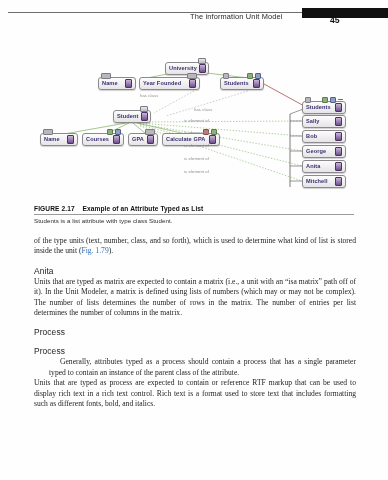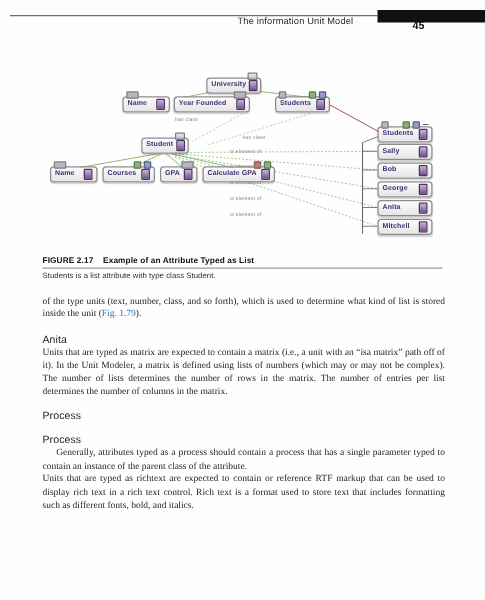--- a/index.html
+++ b/index.html
@@ -214,21 +214,21 @@
   }
   .body p {
     margin: 0 0 0 0;
     font-family: "Liberation Serif", serif;
     font-size: 7.6px;
     line-height: 10.4px;
     color: #1d1d1d;
     text-align: justify;
     hyphens: none;
   }
-  .body p.indent { text-indent: 11px; }
+  .body p.indent { text-indent: 11px; margin-left: 15px; }
   .body h3 {
     margin: 9px 0 1px 0;
     font-family: "Liberation Sans", sans-serif;
     font-size: 8.4px;
     font-weight: normal;
     color: #1d1d1d;
     letter-spacing: 0.1px;
   }
   .link { color: #2d6fb5; }
 </style>
@@ -406,16 +406,16 @@
     <p><span>of the type units (text, number, class, and so forth), which is used to determine what kind of list is stored inside the unit (</span><span class="link">Fig. 1.79</span><span>).</span></p>
 
     <h3>Anita</h3>
     <p>Units that are typed as matrix are expected to contain a matrix (i.e., a unit with an “isa matrix” path off of it). In the Unit Modeler, a matrix is defined using lists of numbers (which may or may not be complex). The number of lists determines the number of rows in the matrix. The number of entries per list determines the number of columns in the matrix.</p>
 
     <h3>Process</h3>
 
     <h3>Process</h3>
     <p class="indent">Generally, attributes typed as a process should contain a process that has a single parameter typed to contain an instance of the parent class of the attribute.</p>
 
-    <p>Units that are typed as richtext are expected to contain or reference RTF markup that can be used to display rich text in a rich text control. Rich text is a format used to store text that includes formatting such as different fonts, bold, and italics.</p>
+    <p>Units that are typed as process are expected to contain or reference RTF markup that can be used to display rich text in a rich text control. Rich text is a format used to store text that includes formatting such as different fonts, bold, and italics.</p>
   </div>
 
 </div>
 
 </body></html>

